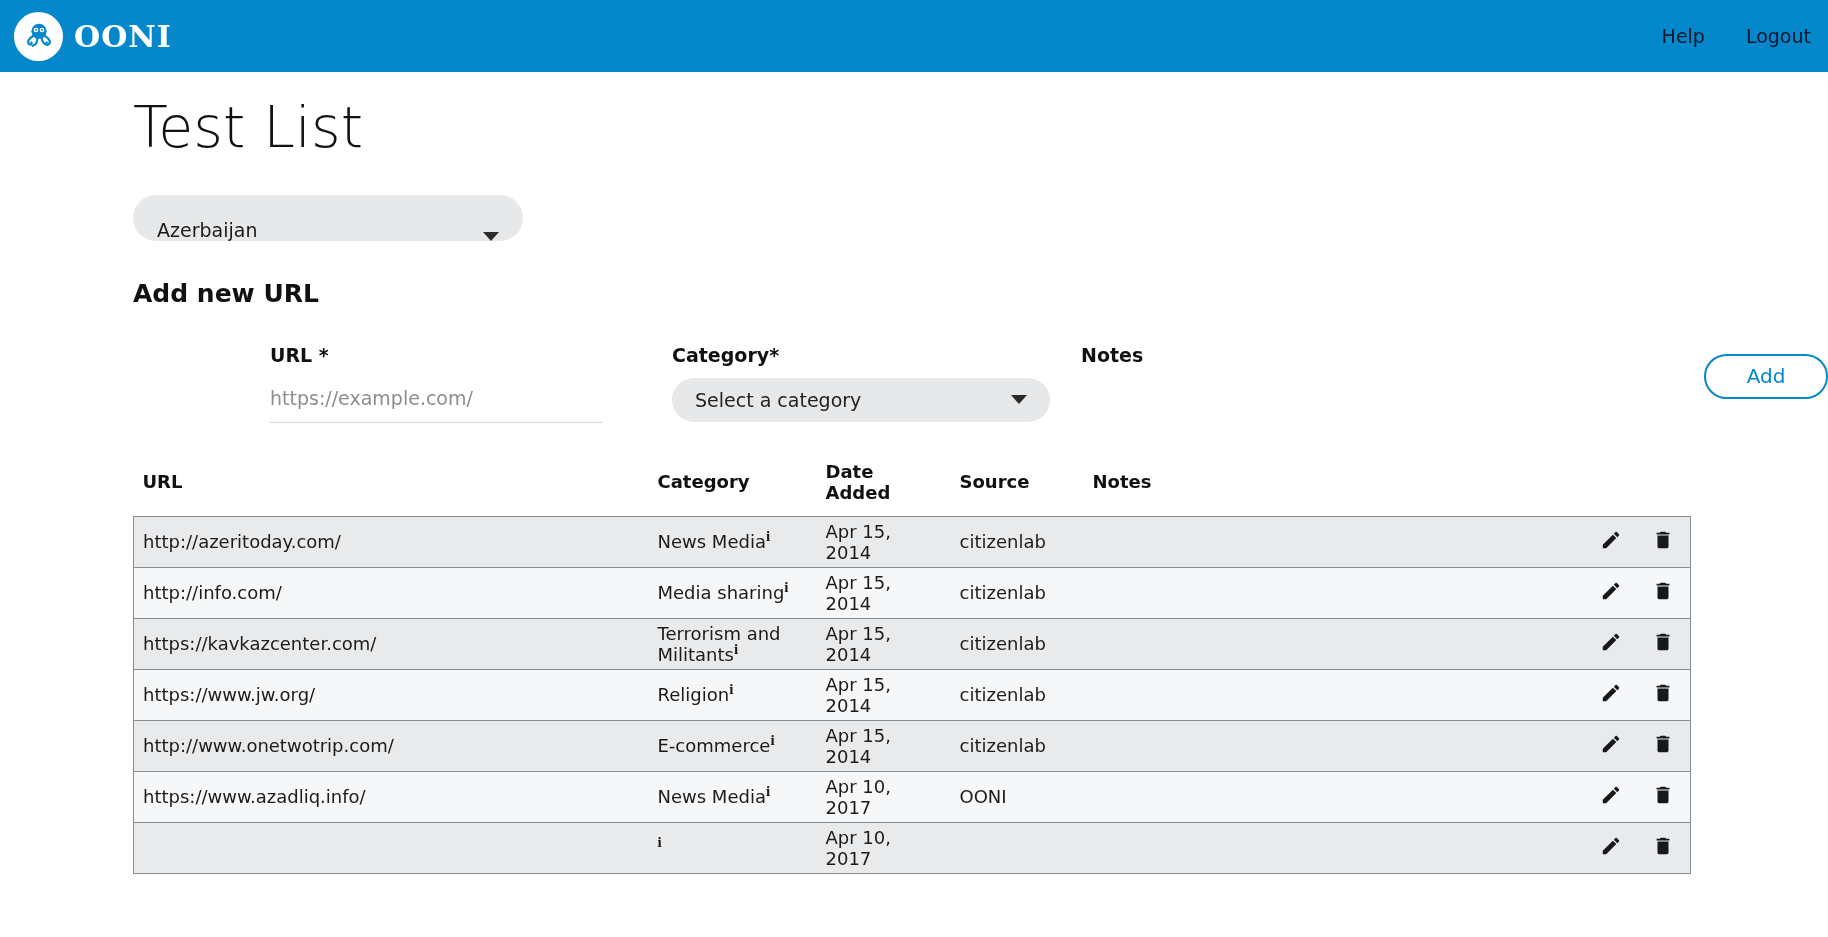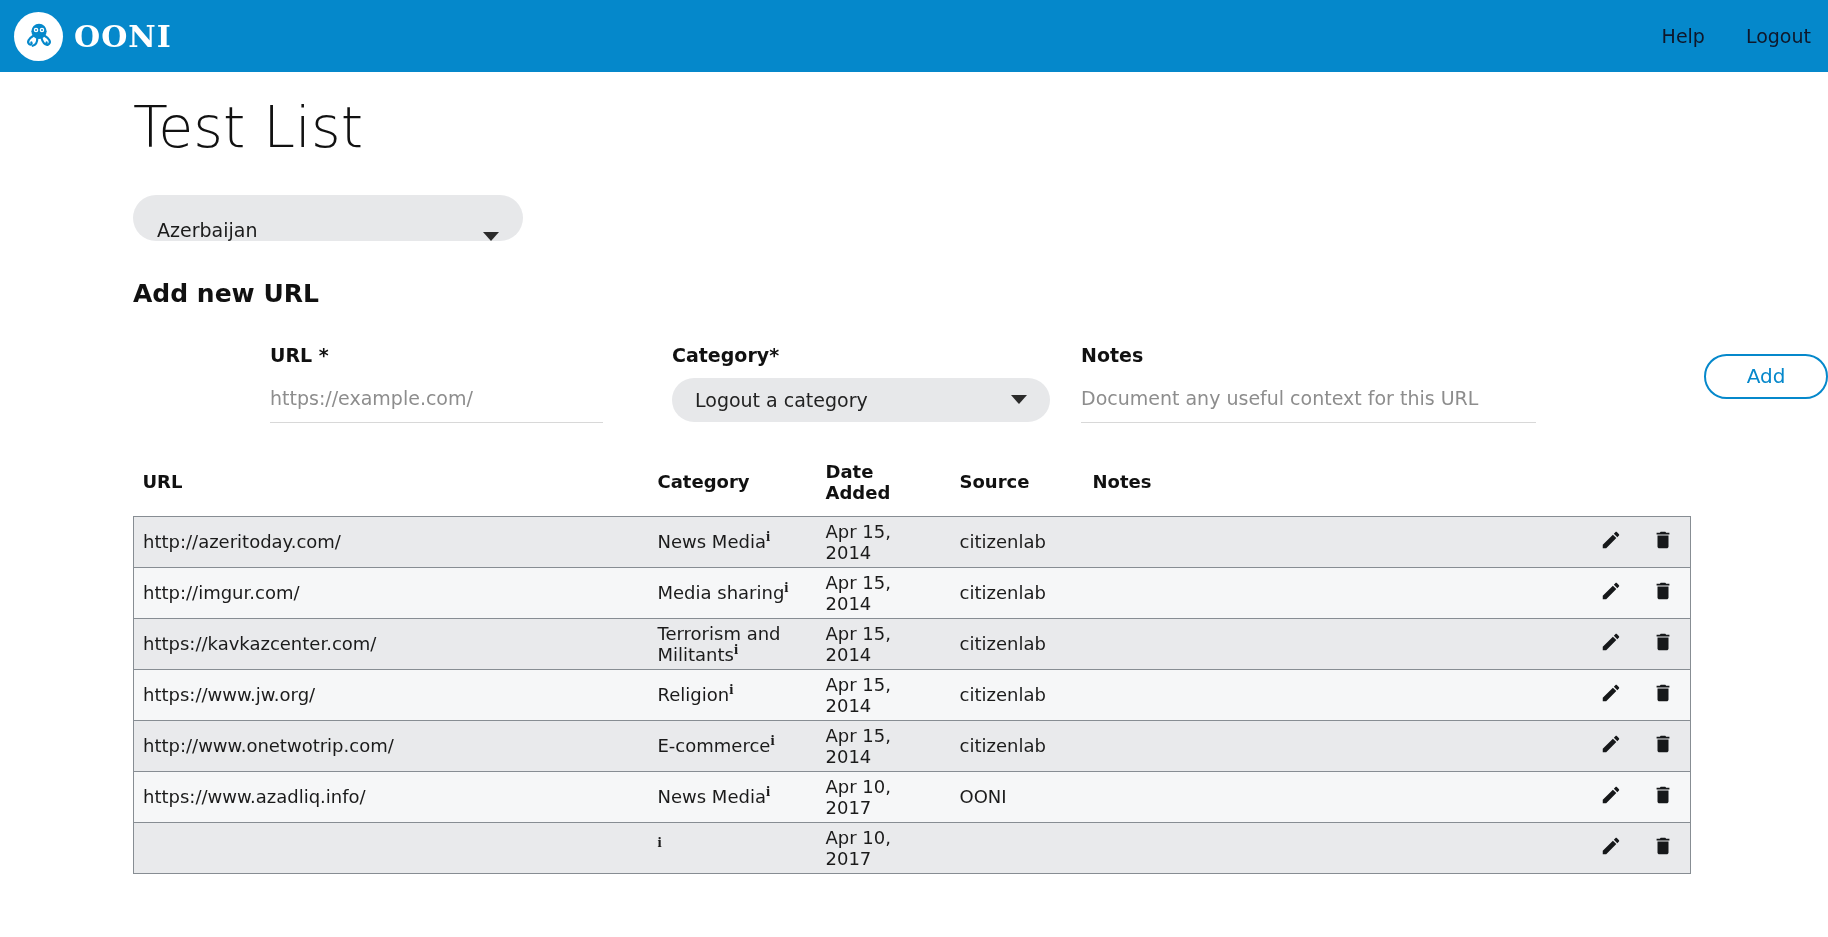--- a/index.html
+++ b/index.html
@@ -221,28 +221,27 @@
   <div class="form-row">
 
     <div class="field-url">
       <div class="field-label">URL *</div>
       <input class="text-input" type="text" placeholder="https://example.com/" style="">
     </div>
 
     <div class="field-category">
       <div class="field-label">Category*</div>
       <div class="select-pill">
-        <span>Logout a category</span>
+        <span>Select a category</span>
         <span class="caret-down"></span>
       </div>
     </div>
 
     <div class="field-notes">
       <div class="field-label">Notes</div>
-      <input class="text-input" type="text" placeholder="Document any useful context for this URL" style="">
     </div>
 
     <div class="add-btn-wrap">
       <button class="add-btn">Add</button>
     </div>
   </div>
 
   <table class="url-table">
     <colgroup>
       <col style="width:515px">
@@ -283,21 +282,21 @@
             <svg width="22" height="22" viewBox="0 0 24 24">
               <path d="M6 19c0 1.1.9 2 2 2h8c1.1 0 2-.9 2-2V7H6v12zM19 4h-3.5l-1-1h-5l-1 1H5v2h14V4z"></path>
             </svg>
           </span>
         </button>
       </div>
     </td>
   </tr>
 
   <tr>
-    <td><span class="cell-url">http://imgur.com/</span></td>
+    <td><span class="cell-url">http://info.com/</span></td>
     <td><span class="cell-category">Media sharing</span><sup class="info">i</sup></td>
     <td><span class="cell-date">Apr 15, 2014</span></td>
     <td><span class="cell-source">citizenlab</span></td>
     <td><span class="cell-notes"></span></td>
     <td>
       <div class="actions-cell-inner">
         <button class="icon-btn" title="">
           <span>
             <svg width="22" height="22" viewBox="0 0 24 24">
               <path d="M3 17.25V21h3.75L17.81 9.94l-3.75-3.75L3 17.25zM20.71 7.04c.39-.39.39-1.02 0-1.41l-2.34-2.34c-.39-.39-1.02-.39-1.41 0l-1.83 1.83 3.75 3.75 1.83-1.83z"></path>

